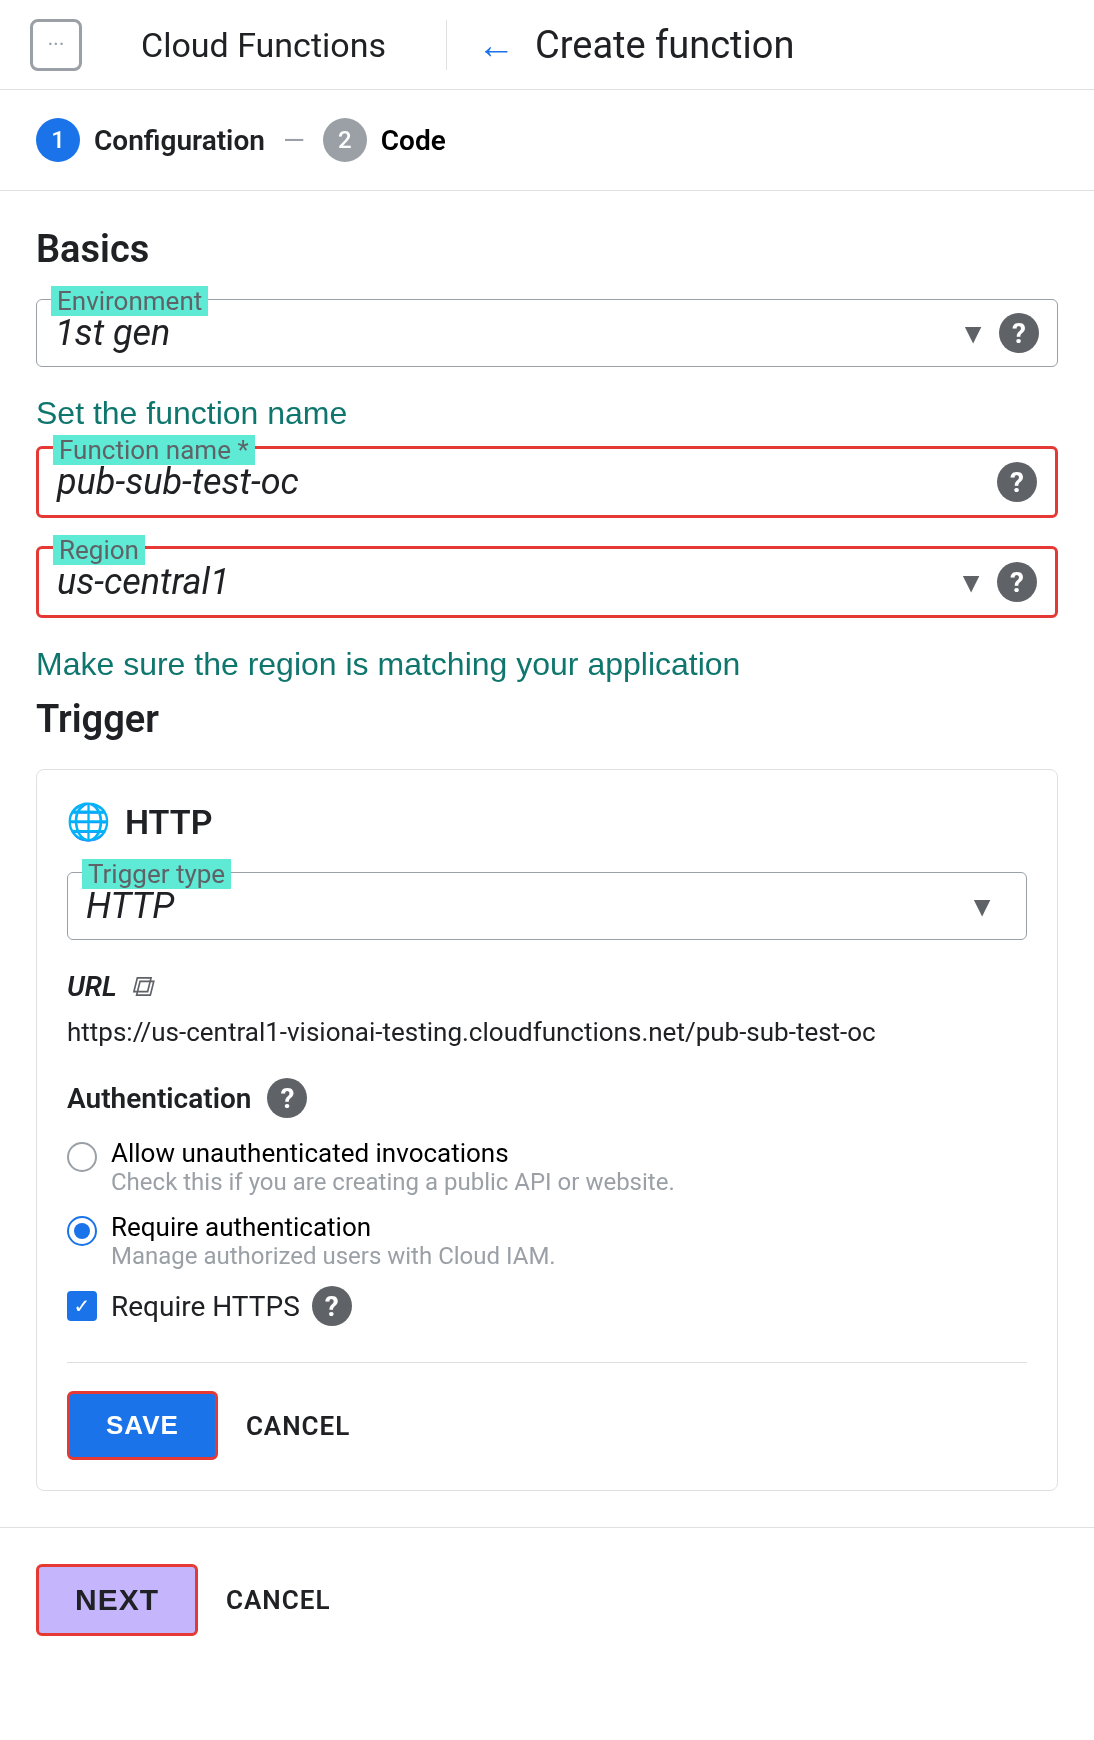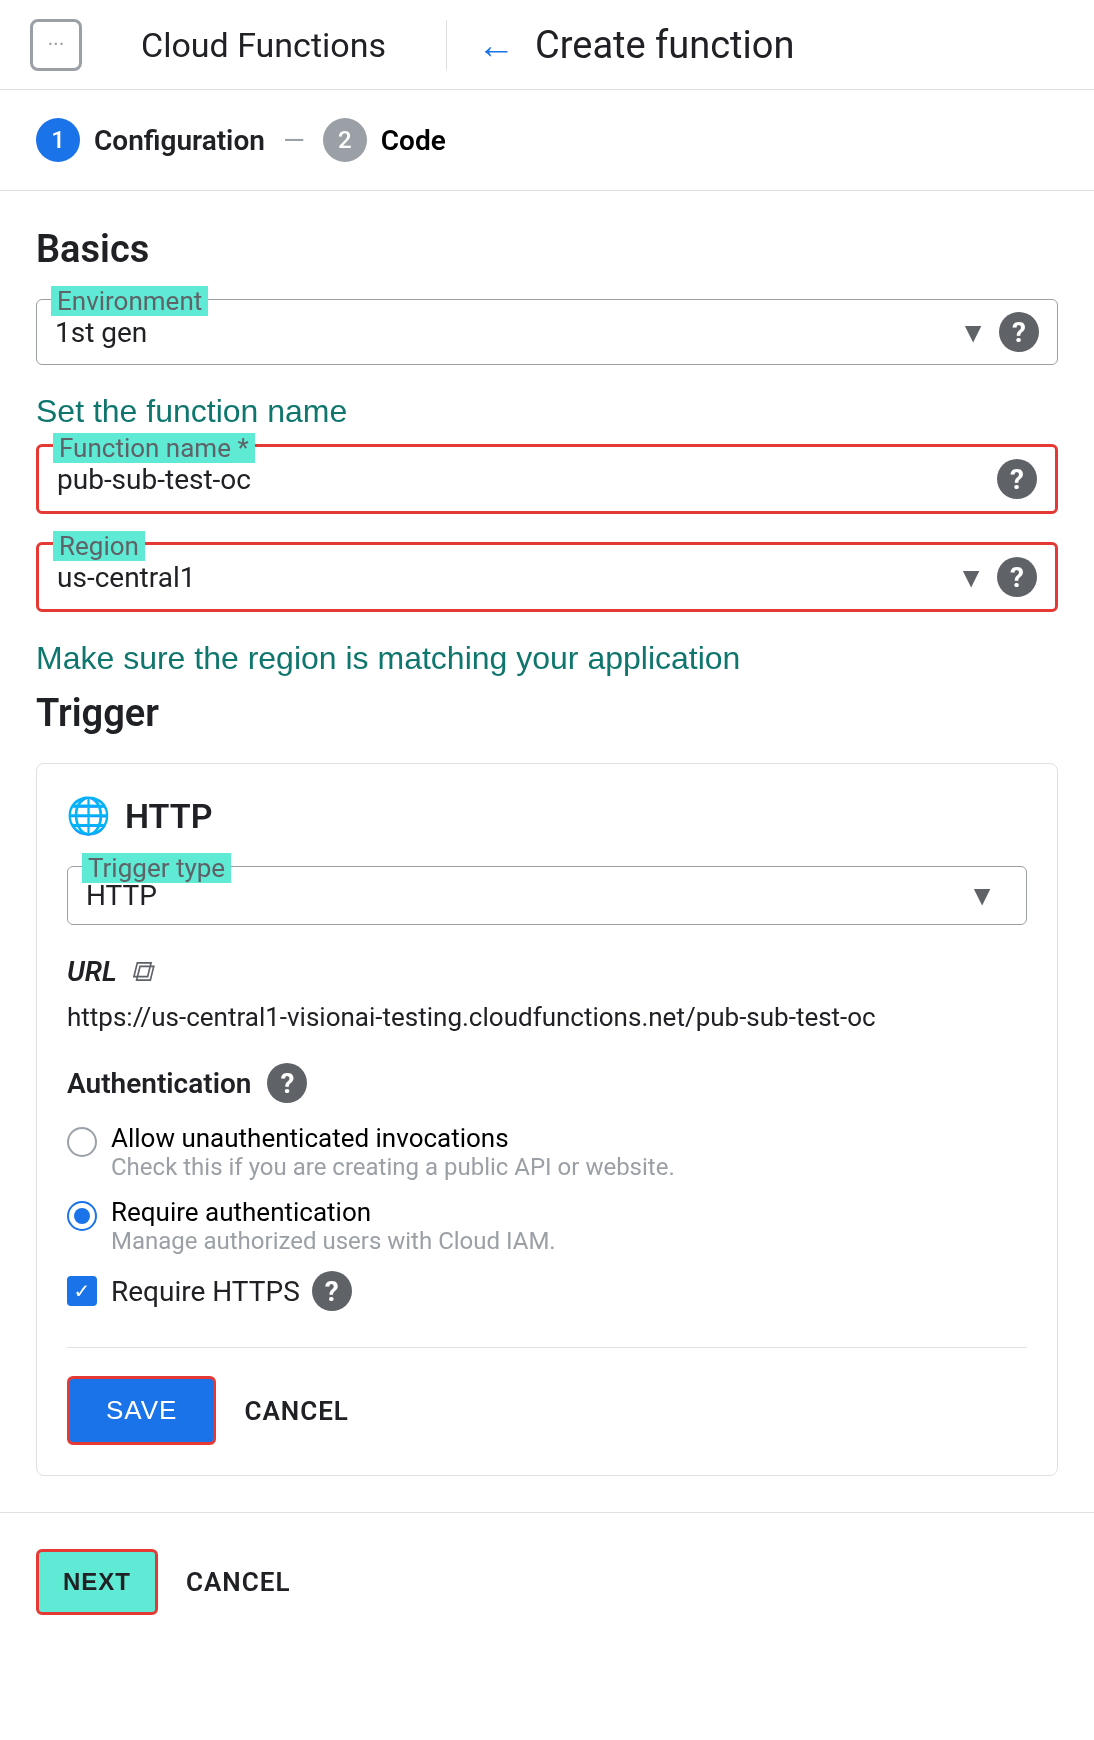--- a/index.html
+++ b/index.html
@@ -137,22 +137,23 @@
       position: absolute;
       top: -14px;
       left: 14px;
       background: #5eead4;
       padding: 0 6px;
       font-size: 26px;
       color: #5f6368;
     }
     .field-value {
       flex: 1;
-      font-size: 28px;
-      color: #202124;
+      font-size: 36px;
+      color: #202124;
+      font-style: italic;
     }
     .field-icon {
       display: flex;
       align-items: center;
       justify-content: center;
       width: 40px;
       height: 40px;
       font-size: 28px;
       color: #fff;
       background: #5f6368;
@@ -300,21 +301,21 @@
       padding-top: 28px;
       border-top: 1px solid #e0e0e0;
     }
     .btn-save {
       background: #1a73e8;
       color: #fff;
       border: 3px solid #e53935;
       border-radius: 6px;
       padding: 16px 36px;
       font-size: 26px;
-      font-weight: 400;
+      font-weight: 700;
       cursor: pointer;
       letter-spacing: 1px;
     }
     .btn-cancel-text {
       font-size: 26px;
       font-weight: 600;
       color: #202124;
       letter-spacing: 1px;
       cursor: pointer;
     }
@@ -323,25 +324,25 @@
     .bottom-actions {
       display: flex;
       align-items: center;
       gap: 28px;
       padding: 36px 36px;
       border-top: 1px solid #e0e0e0;
       margin-top: 36px;
     }
     .btn-next {
       border: 3px solid #e53935;
-      background: #5eead4;
+      background: #c4b5fd;
       color: #202124;
       border-radius: 6px;
-      padding: 16px 24px;
-      font-size: 24px;
+      padding: 16px 36px;
+      font-size: 30px;
       font-weight: 600;
       cursor: pointer;
       letter-spacing: 1px;
     }
     .btn-cancel-bottom {
       font-size: 26px;
       font-weight: 600;
       color: #202124;
       letter-spacing: 1px;
       cursor: pointer;

